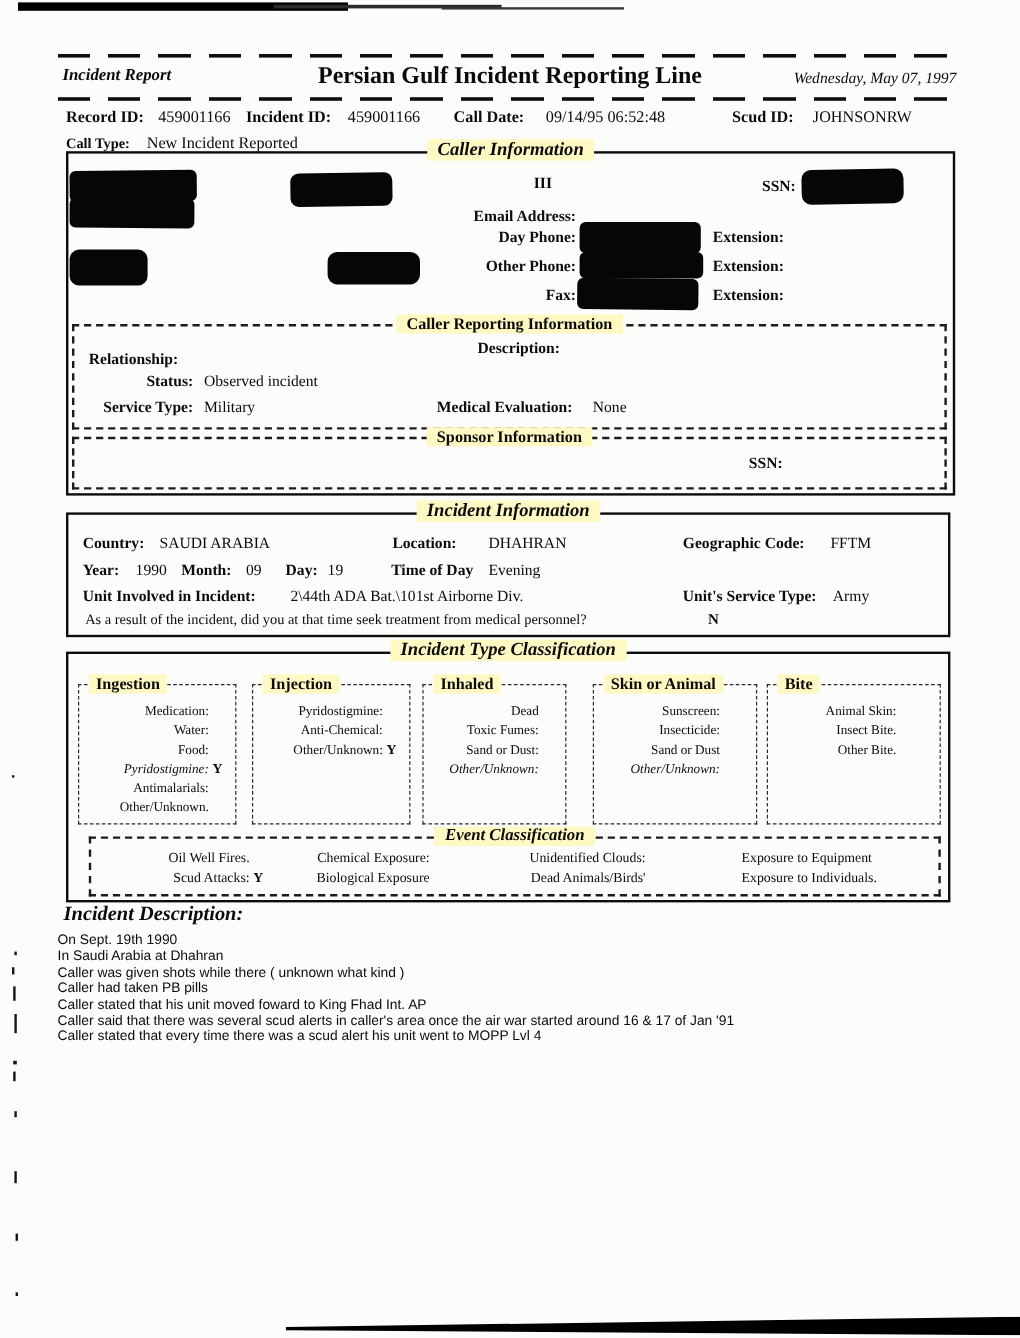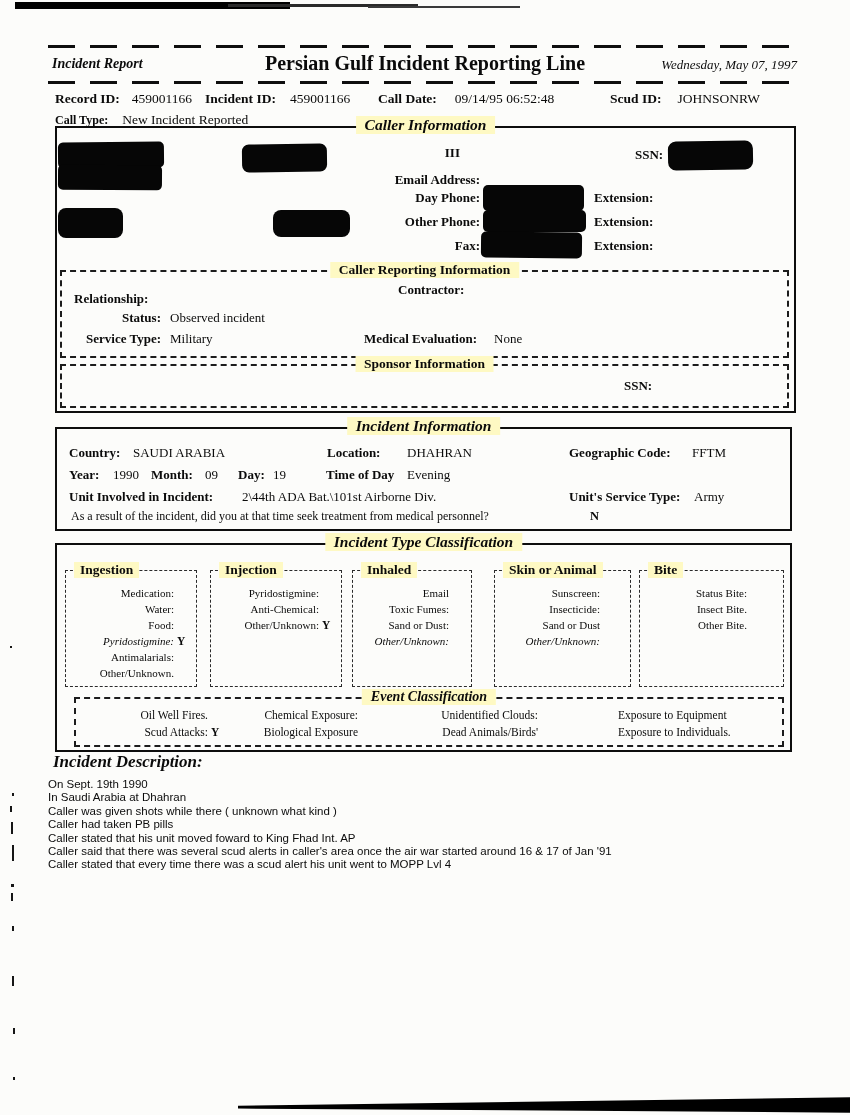--- a/index.html
+++ b/index.html
@@ -84,21 +84,21 @@
     <div class="lblr lbl" style="left:280px;top:44px;width:143px;">Email Address:</div>
     <div class="lblr lbl" style="left:280px;top:62px;width:143px;">Day Phone:</div>
     <div class="lblr lbl" style="left:280px;top:86px;width:143px;">Other Phone:</div>
     <div class="lblr lbl" style="left:280px;top:110px;width:143px;">Fax:</div>
     <div class="abs lbl" style="left:537px;top:62px;">Extension:</div>
     <div class="abs lbl" style="left:537px;top:86px;">Extension:</div>
     <div class="abs lbl" style="left:537px;top:110px;">Extension:</div>
 
     <div class="dbox" style="left:3px;top:142px;width:725px;height:84px;">
       <div class="legend center" style="top:-10px;">Caller Reporting Information</div>
-      <div class="abs lbl" style="left:336px;top:10px;">Contractor:</div>
+      <div class="abs lbl" style="left:336px;top:10px;">Description:</div>
       <div class="abs lbl" style="left:12px;top:19px;">Relationship:</div>
       <div class="lblr lbl" style="left:2px;top:38px;width:97px;">Status:</div>
       <div class="abs val" style="left:108px;top:38px;">Observed incident</div>
       <div class="lblr lbl" style="left:2px;top:59px;width:97px;">Service Type:</div>
       <div class="abs val" style="left:108px;top:59px;">Military</div>
       <div class="abs lbl" style="left:302px;top:59px;">Medical Evaluation:</div>
       <div class="abs val" style="left:432px;top:59px;">None</div>
     </div>
 
     <div class="dbox" style="left:3px;top:236px;width:725px;height:40px;">
@@ -178,21 +178,21 @@
         </div>
       <div class="rowf" style="left:4px;top:48px;right:4px;">
           <span class="itm">Other/Unknown:</span>
           <span class="vslot">Y</span>
         </div>
     </div>
 
     <div class="gbox" style="left:295px;top:25px;width:118px;height:115px;">
       <div class="legend" style="left:8px;top:-9px;padding:0 6px;">Inhaled</div>
       <div class="rowf" style="left:4px;top:16px;right:4px;">
-          <span class="itm">Email</span>
+          <span class="itm">Dead</span>
           <span class="vslot"></span>
         </div>
       <div class="rowf" style="left:4px;top:32px;right:4px;">
           <span class="itm">Toxic Fumes:</span>
           <span class="vslot"></span>
         </div>
       <div class="rowf" style="left:4px;top:48px;right:4px;">
           <span class="itm">Sand or Dust:</span>
           <span class="vslot"></span>
         </div>
@@ -218,21 +218,21 @@
         </div>
       <div class="rowf" style="left:4px;top:64px;right:12px;">
           <span class="itm i">Other/Unknown:</span>
           <span class="vslot"></span>
         </div>
     </div>
 
     <div class="gbox" style="left:582px;top:25px;width:143px;height:115px;">
       <div class="legend" style="left:8px;top:-9px;padding:0 6px;">Bite</div>
       <div class="rowf" style="left:4px;top:16px;right:18px;">
-          <span class="itm">Status Bite:</span>
+          <span class="itm">Animal Skin:</span>
           <span class="vslot"></span>
         </div>
       <div class="rowf" style="left:4px;top:32px;right:18px;">
           <span class="itm">Insect Bite.</span>
           <span class="vslot"></span>
         </div>
       <div class="rowf" style="left:4px;top:48px;right:18px;">
           <span class="itm">Other Bite.</span>
           <span class="vslot"></span>
         </div>

